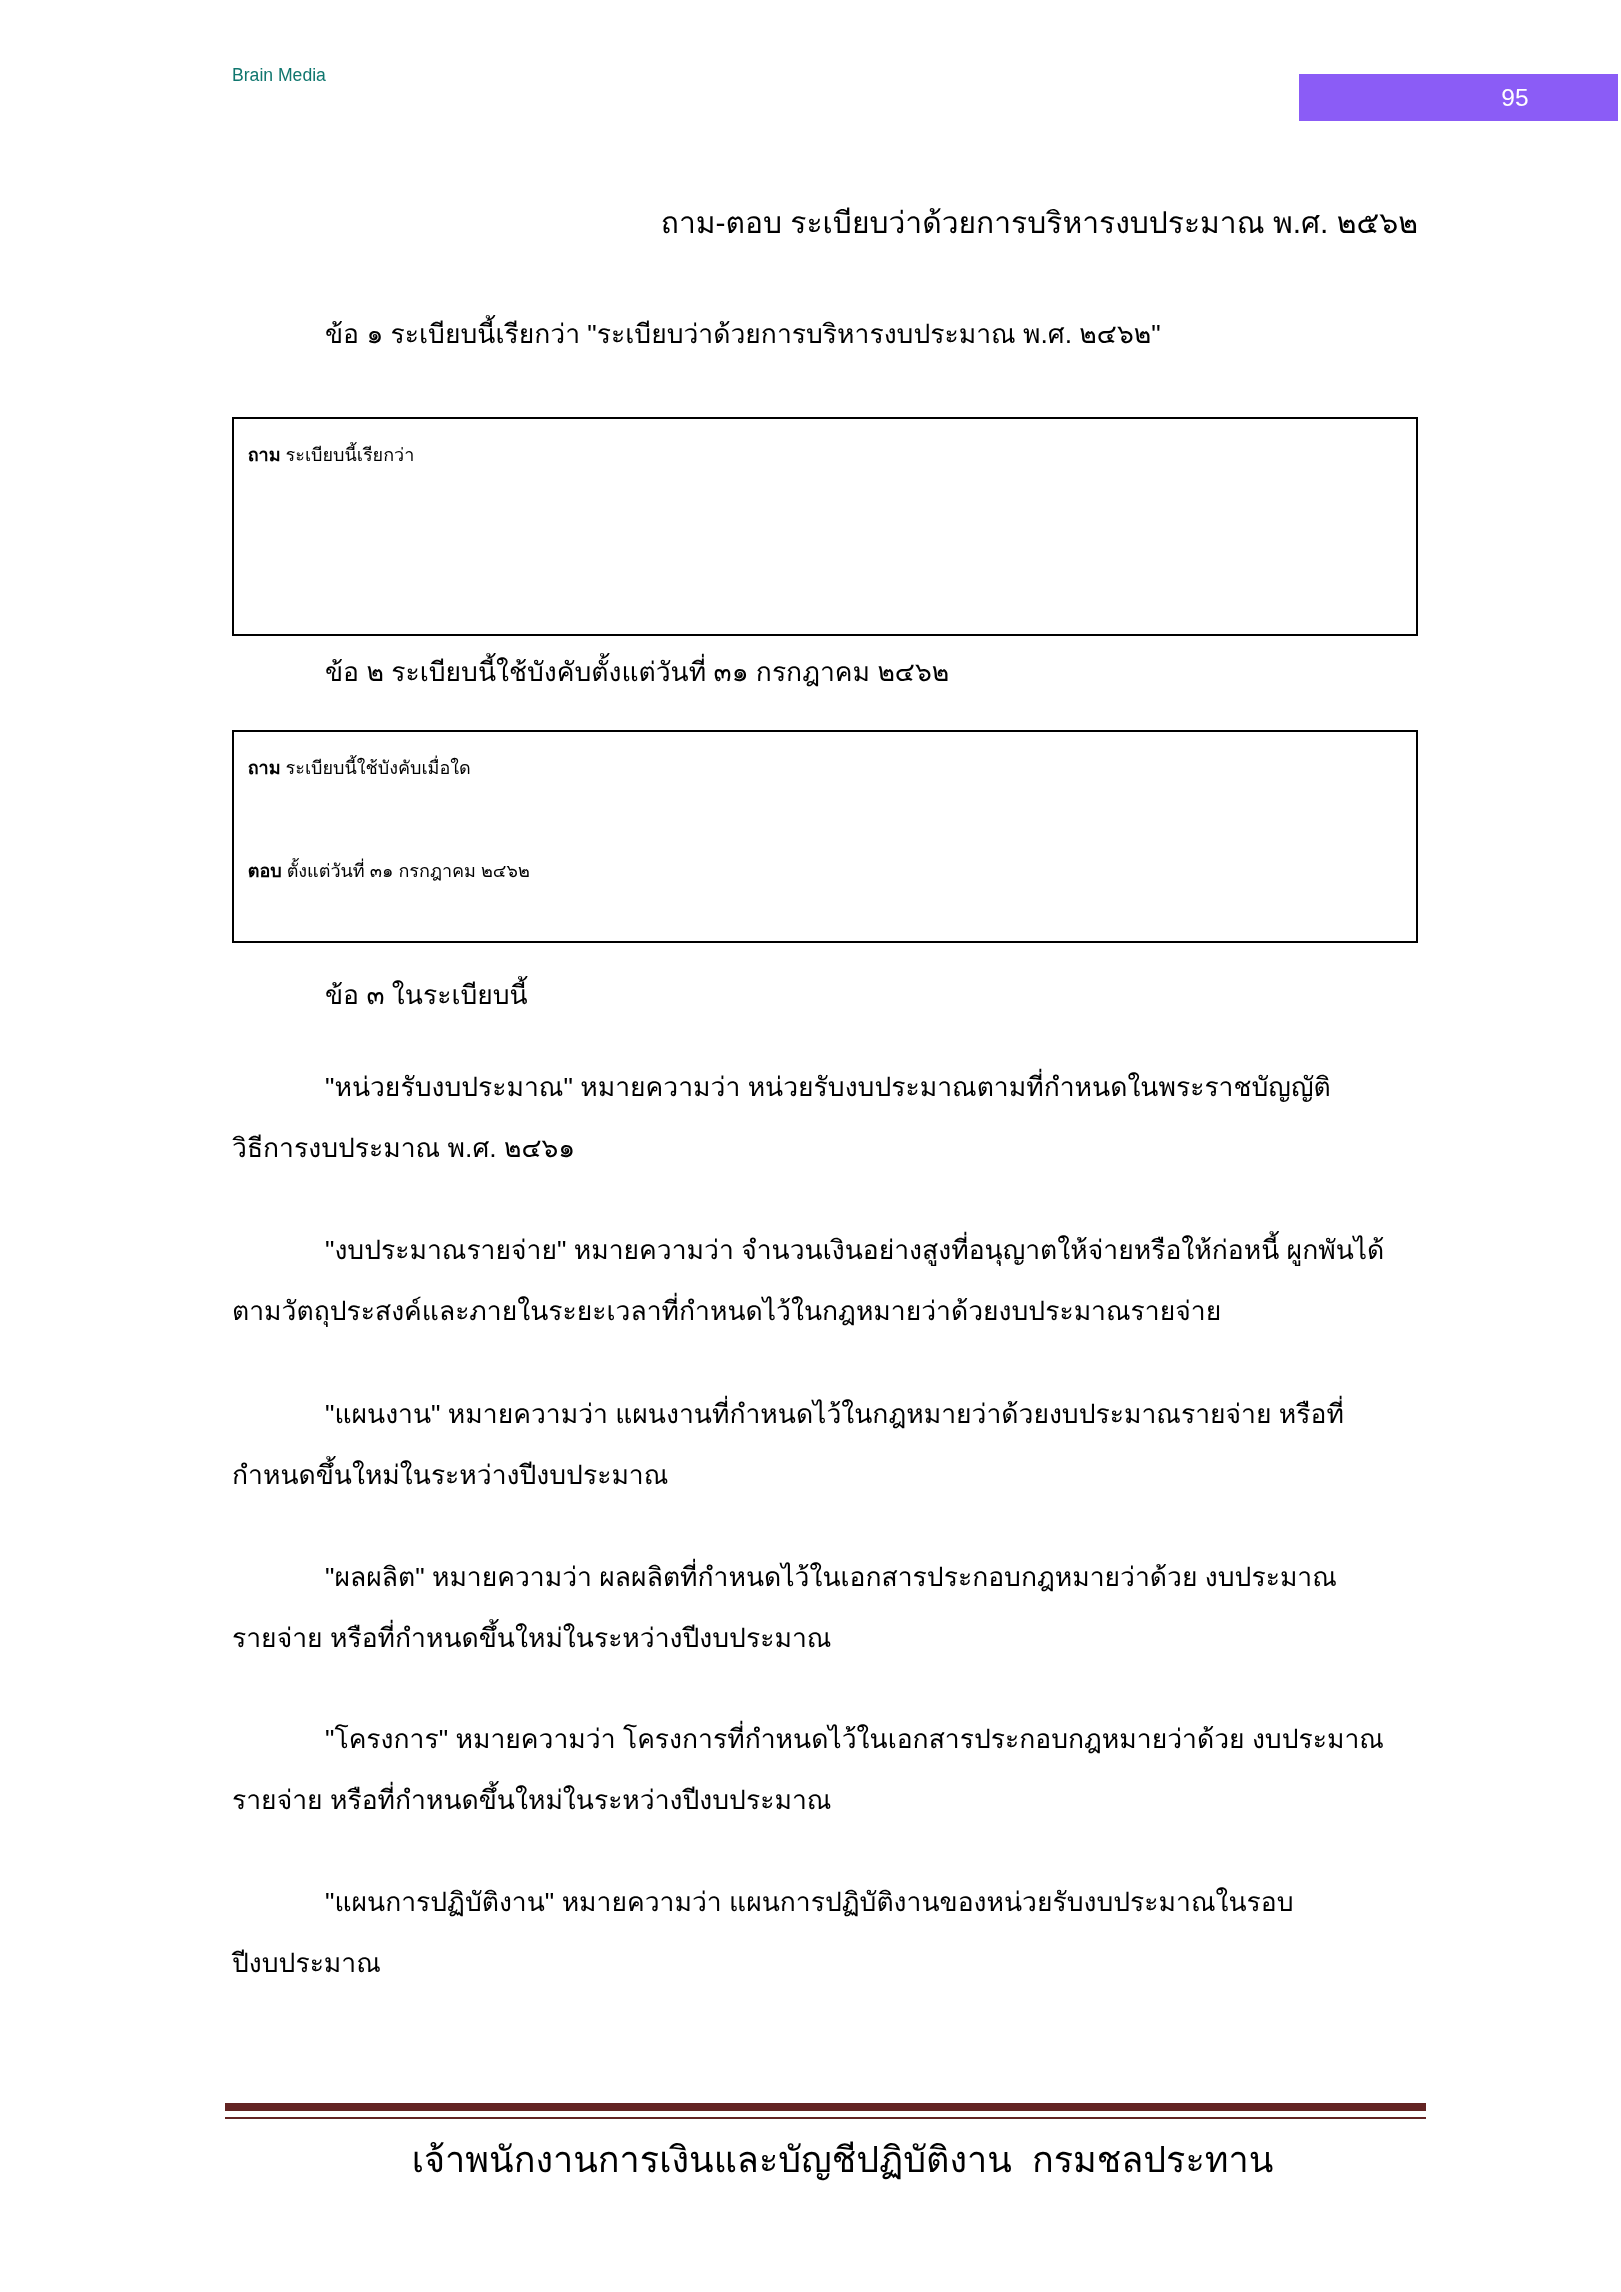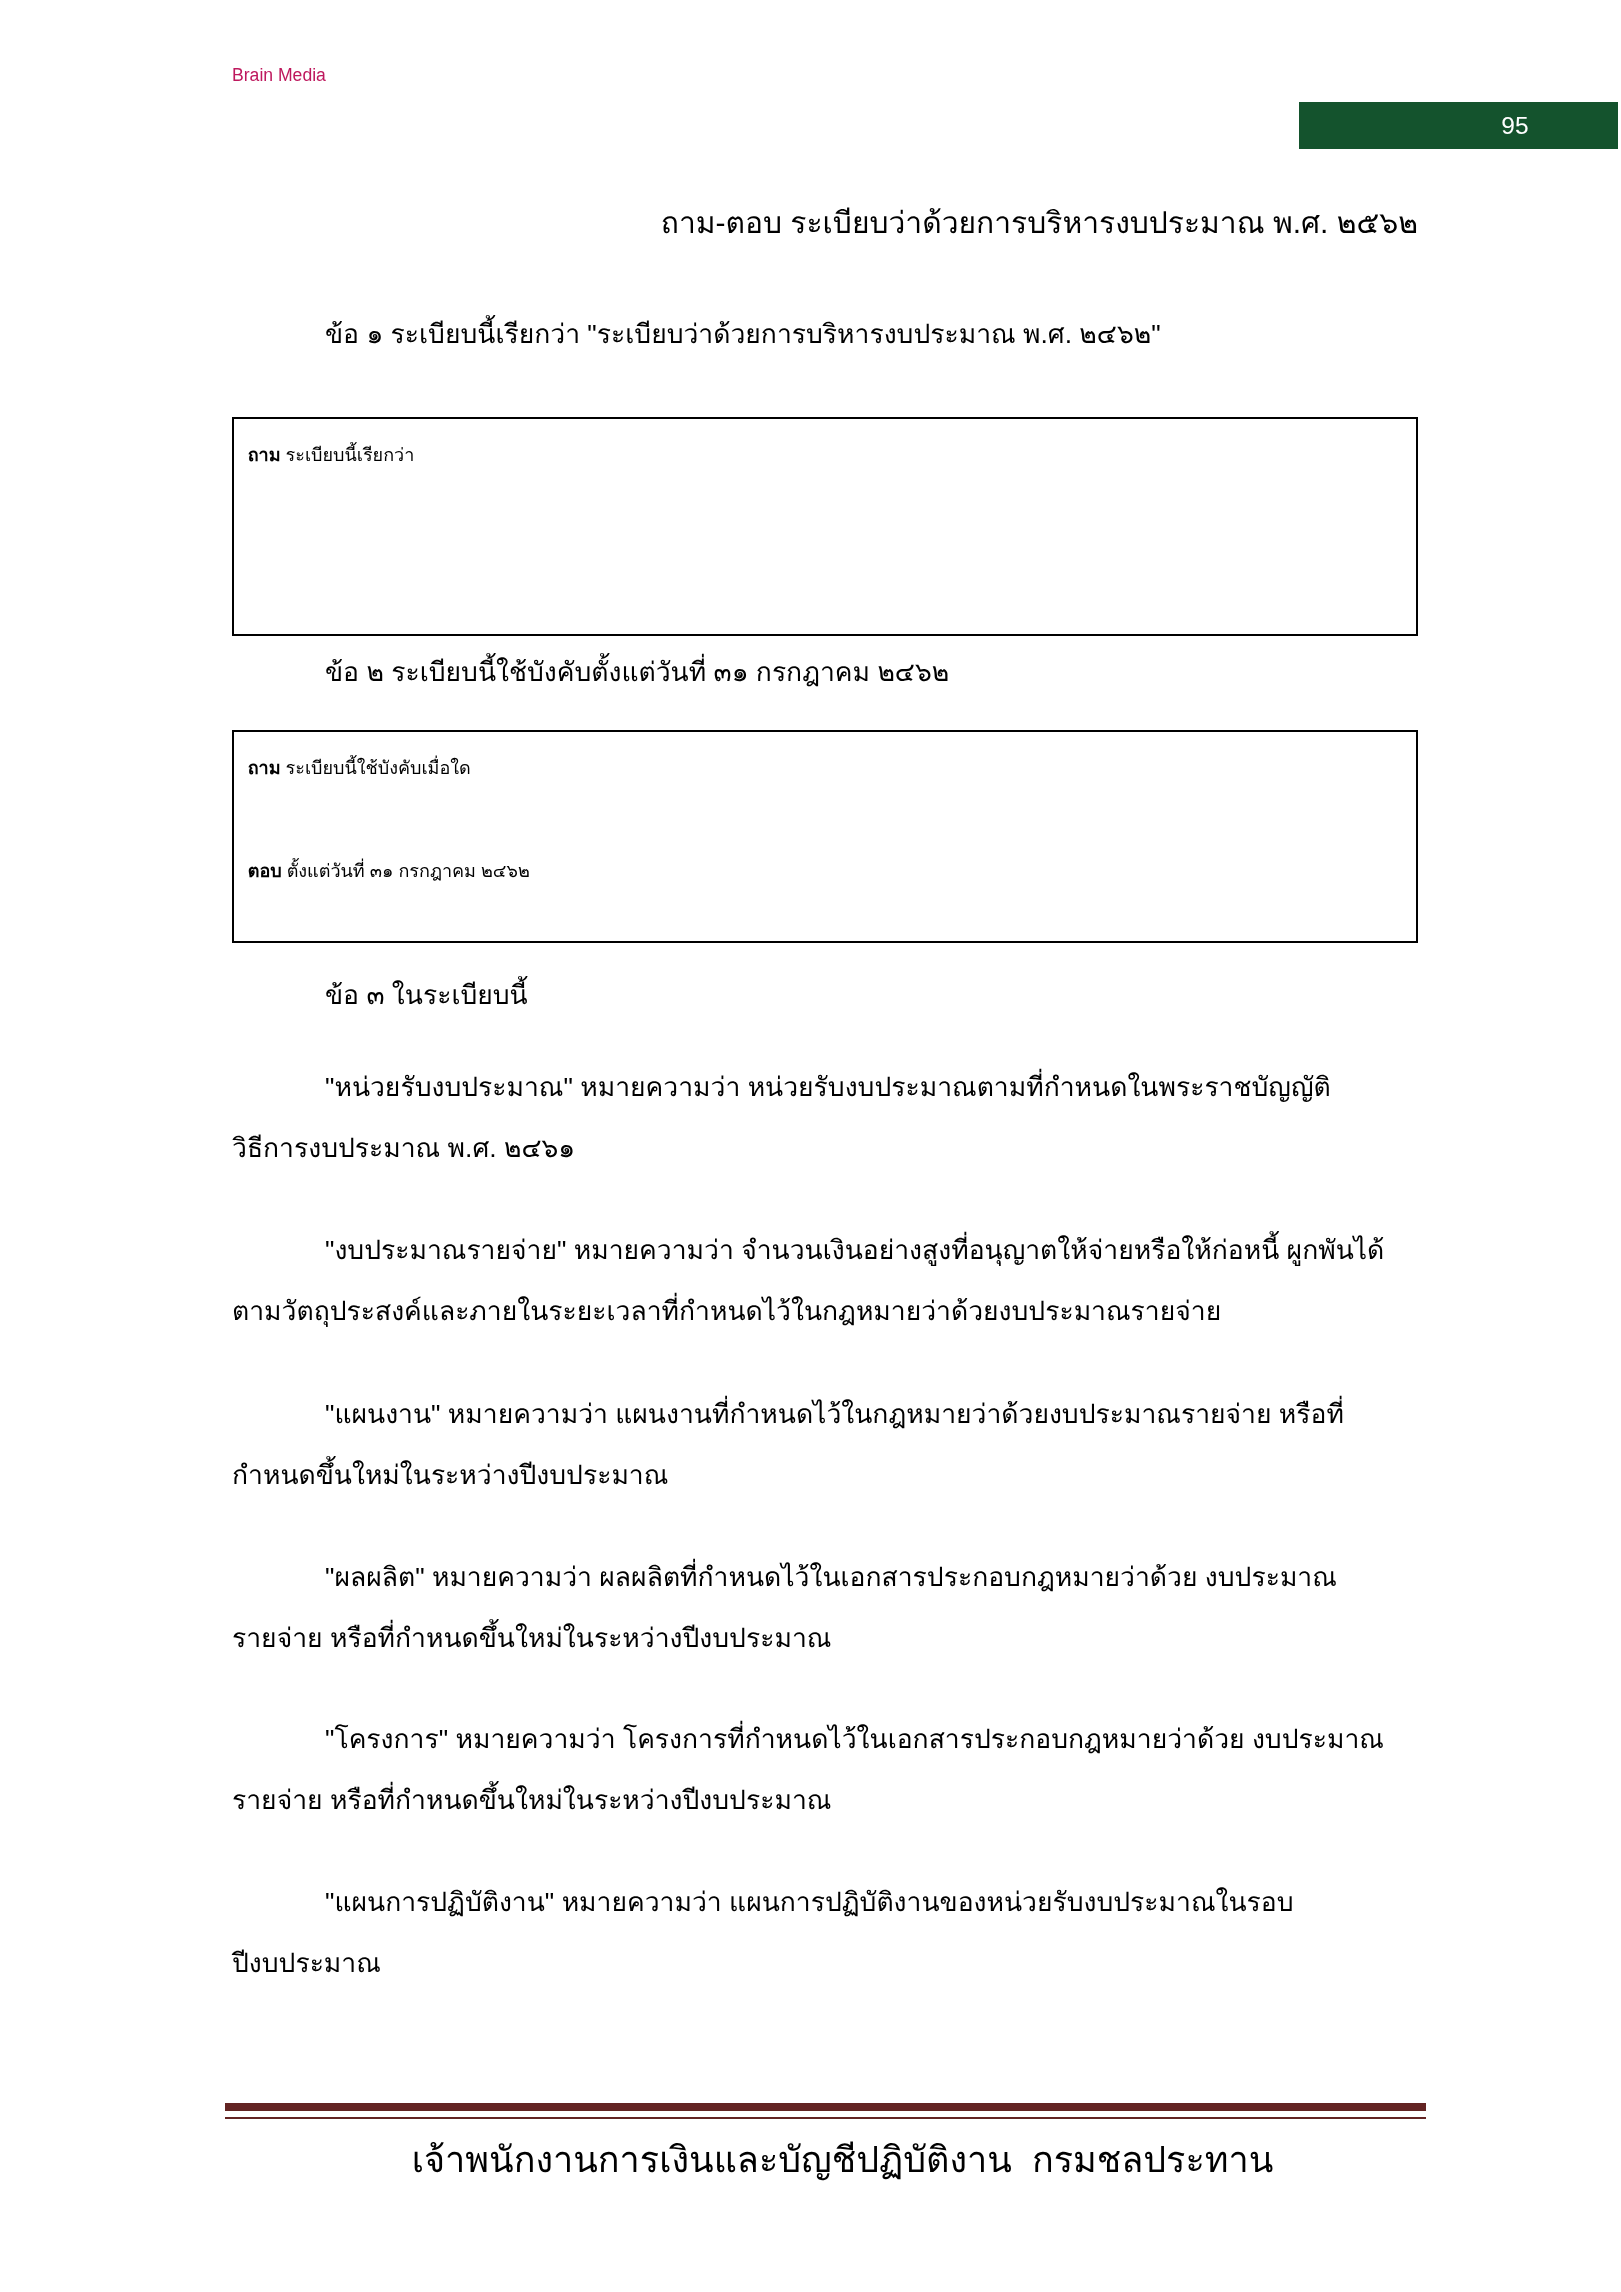--- a/index.html
+++ b/index.html
@@ -3,24 +3,24 @@
 <meta charset="utf-8">
 <style>
   html,body{margin:0;padding:0;}
   body{
     width:1621px;height:2293px;background:#ffffff;position:relative;
     font-family:"Liberation Sans","DejaVu Sans",sans-serif;color:#000;
     overflow:hidden;
   }
   .abs{position:absolute;}
   .content{left:232px;width:1186px;}
-  .brand{top:61px;left:232px;font-size:17.6px;line-height:29px;color:#be185d;}
+  .brand{top:61px;left:232px;font-size:17.6px;line-height:29px;color:#0f766e;}
   .pagebadge{
-    top:74px;left:1299px;width:319px;height:47px;background:#14532d;
-    box-sizing:border-box;padding-left:113px;margin-top:28px;
+    top:74px;left:1299px;width:319px;height:47px;background:#8b5cf6;
+    box-sizing:border-box;padding-left:113px;
   }
   .pagebadge .num{color:#fff;font-size:24.5px;line-height:47px;text-align:center;display:block;width:206px;}
   .doc-title{top:192px;font-size:30px;font-weight:normal;text-align:right;line-height:61px;}
   .body-text{font-size:26.5px;line-height:61px;}
   .first{text-indent:93px;}
   .qa-box{
     border:2.9px solid #000;box-sizing:border-box;height:219px;
     padding:11.8px 13.7px;
   }
   .qa-box.second{height:213px;}

